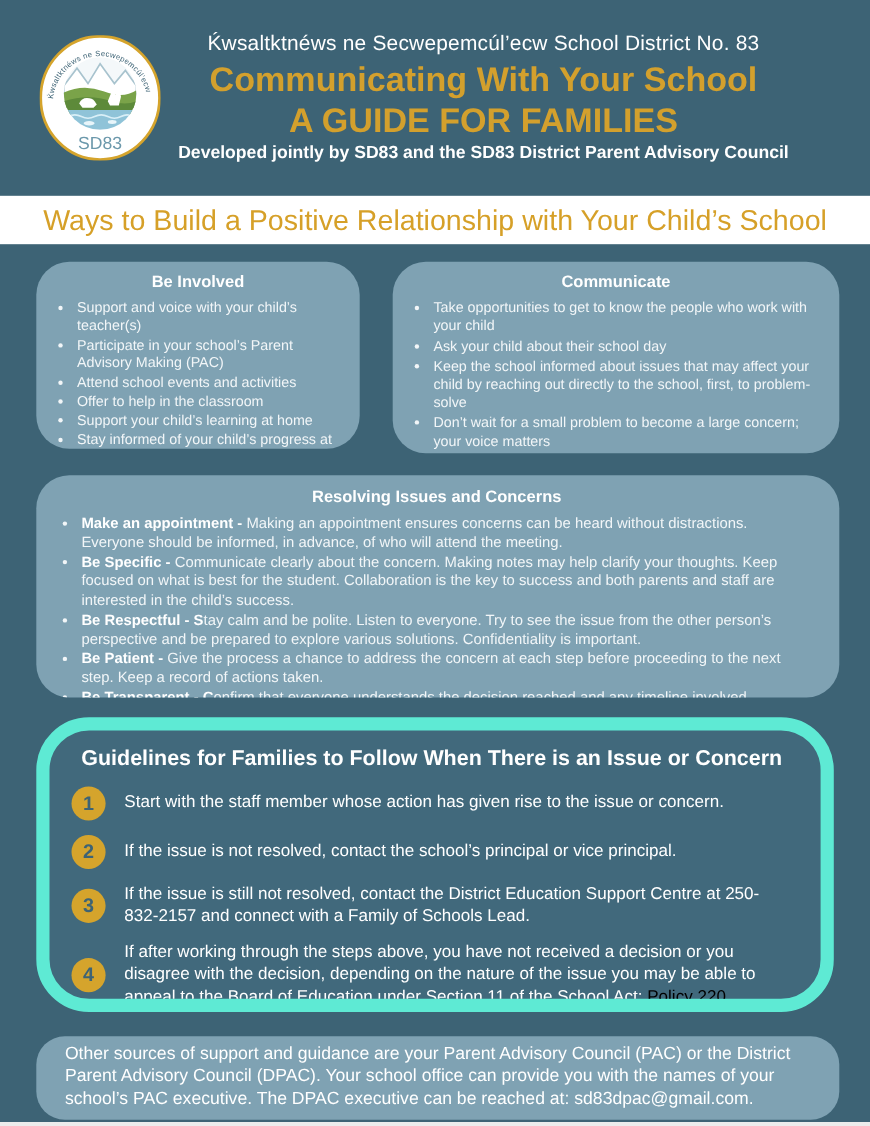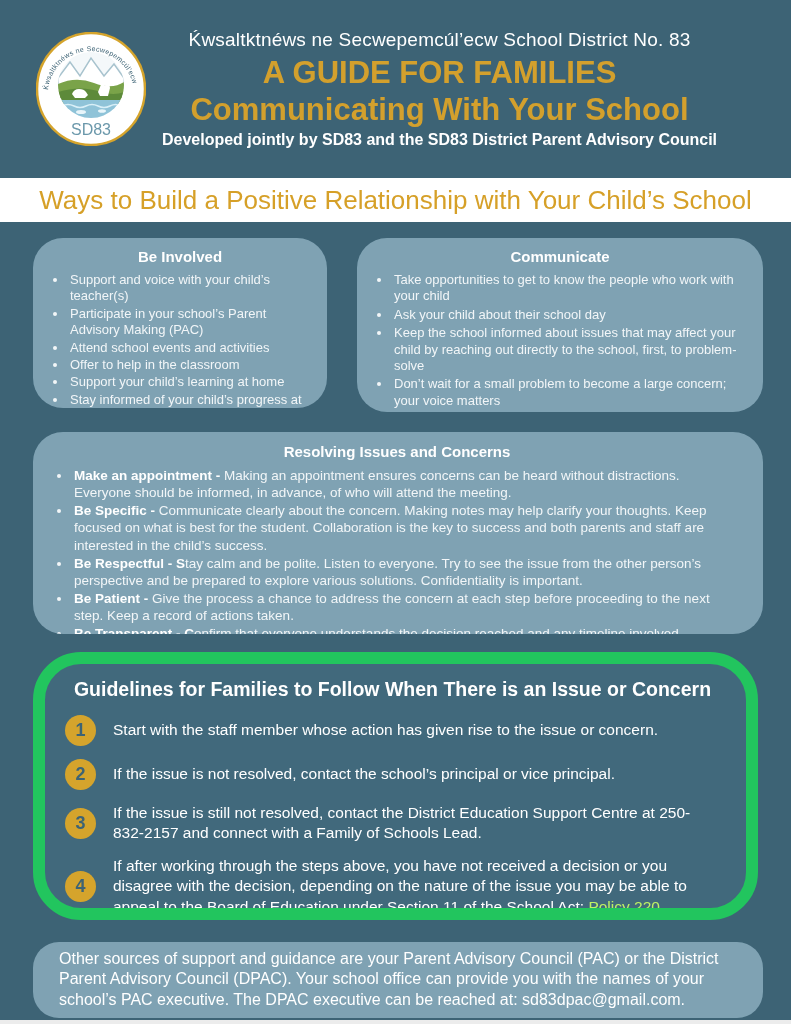--- a/index.html
+++ b/index.html
@@ -80,21 +80,21 @@
     height:202px;
     padding:11px 24px 24px 22px;
   }
   .card-resolving ul { font-size:13.5px; line-height:1.27; }
   .card-resolving strong { color:#ffffff; }
 
   
   .guidelines {
     margin:18px 33px 0 33px;
     height:268px;
-    border:12px solid #22c55e;
+    border:12px solid #5eead4;
     border-radius:48px;
     background:#41697c;
     color:#ffffff;
     padding:10px 26px 8px 20px;
     overflow:hidden;
   }
   .guidelines-title {
     text-align:center;
     font-size:19.5px;
     font-weight:bold;
@@ -112,21 +112,21 @@
     border-radius:50%;
     background:#d5a42c;
     color:#3d6375;
     font-weight:bold;
     font-size:18px;
     display:flex;
     align-items:center;
     justify-content:center;
   }
   .step-text { font-size:15.5px; line-height:1.3; }
-  .policy-link { color:#bef264; }
+  .policy-link { color:#000000; }
 
   
   .footer-box {
     margin:22px 28px 0 33px;
     background:#7fa2b3;
     border-radius:26px;
     color:#ffffff;
     padding:7px 22px 8px 26px;
     font-size:16px;
     line-height:1.27;
@@ -168,22 +168,22 @@
       </g>
       <text font-size="7" fill="#3d6375" letter-spacing="0.3">
         <textPath href="#arcPath" startOffset="4">Ḱwsaltktnéws ne Secwepemcúl’ecw</textPath>
       </text>
       <text x="55" y="103" text-anchor="middle" font-size="16" fill="#6b98ab">SD83</text>
     </svg>
   </div>
   <div class="header-text">
     <div class="district-line">Ḱwsaltktnéws ne Secwepemcúl’ecw School District No. 83</div>
     <div class="main-title">
+      <div>Communicating With Your School</div>
       <div>A GUIDE FOR FAMILIES</div>
-      <div>Communicating With Your School</div>
     </div>
     <div class="subtitle">Developed jointly by SD83 and the SD83 District Parent Advisory Council</div>
   </div>
 </div>
 
 <div class="band">
   <div class="band-heading">Ways to Build a Positive Relationship with Your Child’s School</div>
 </div>
 
 <div class="cards-row">

